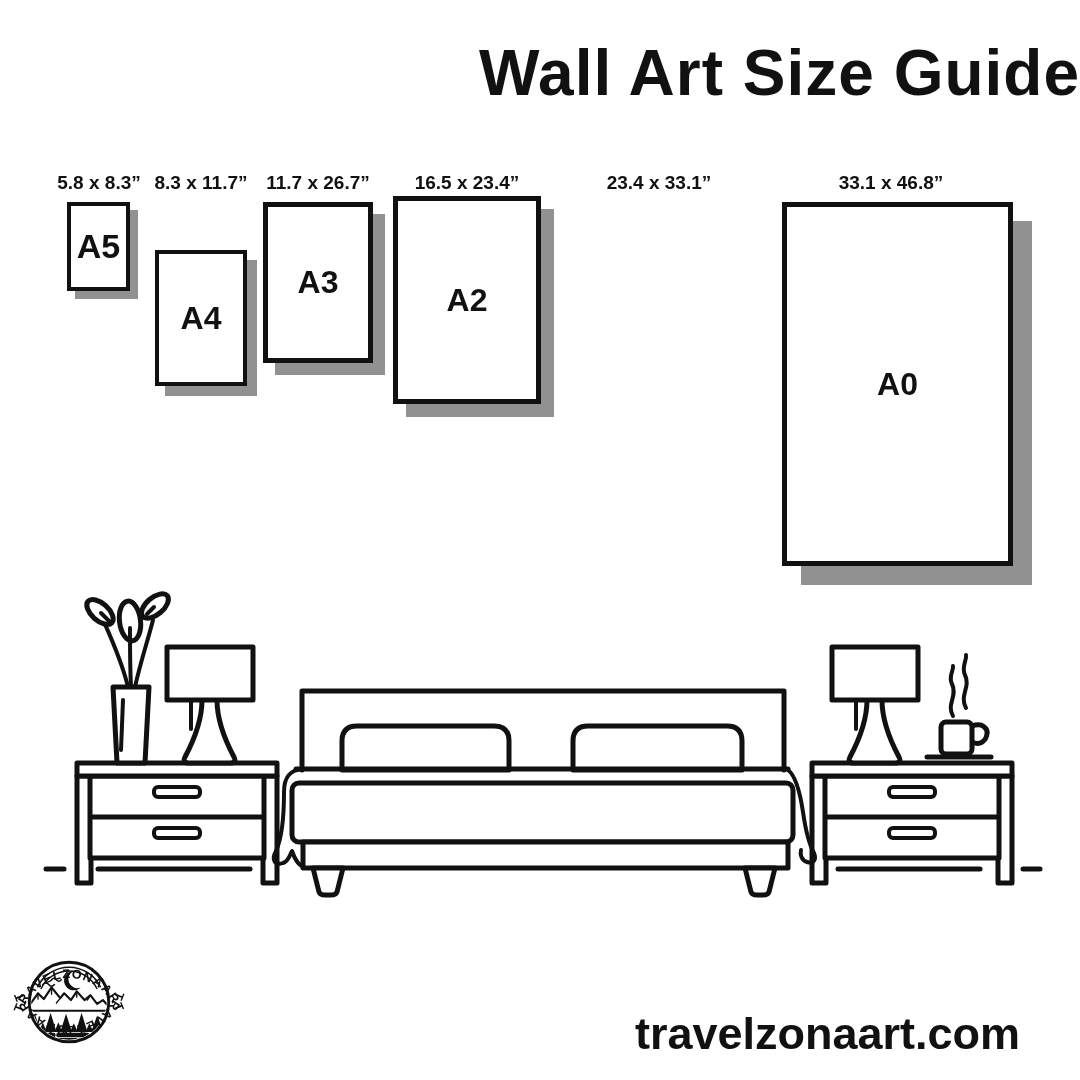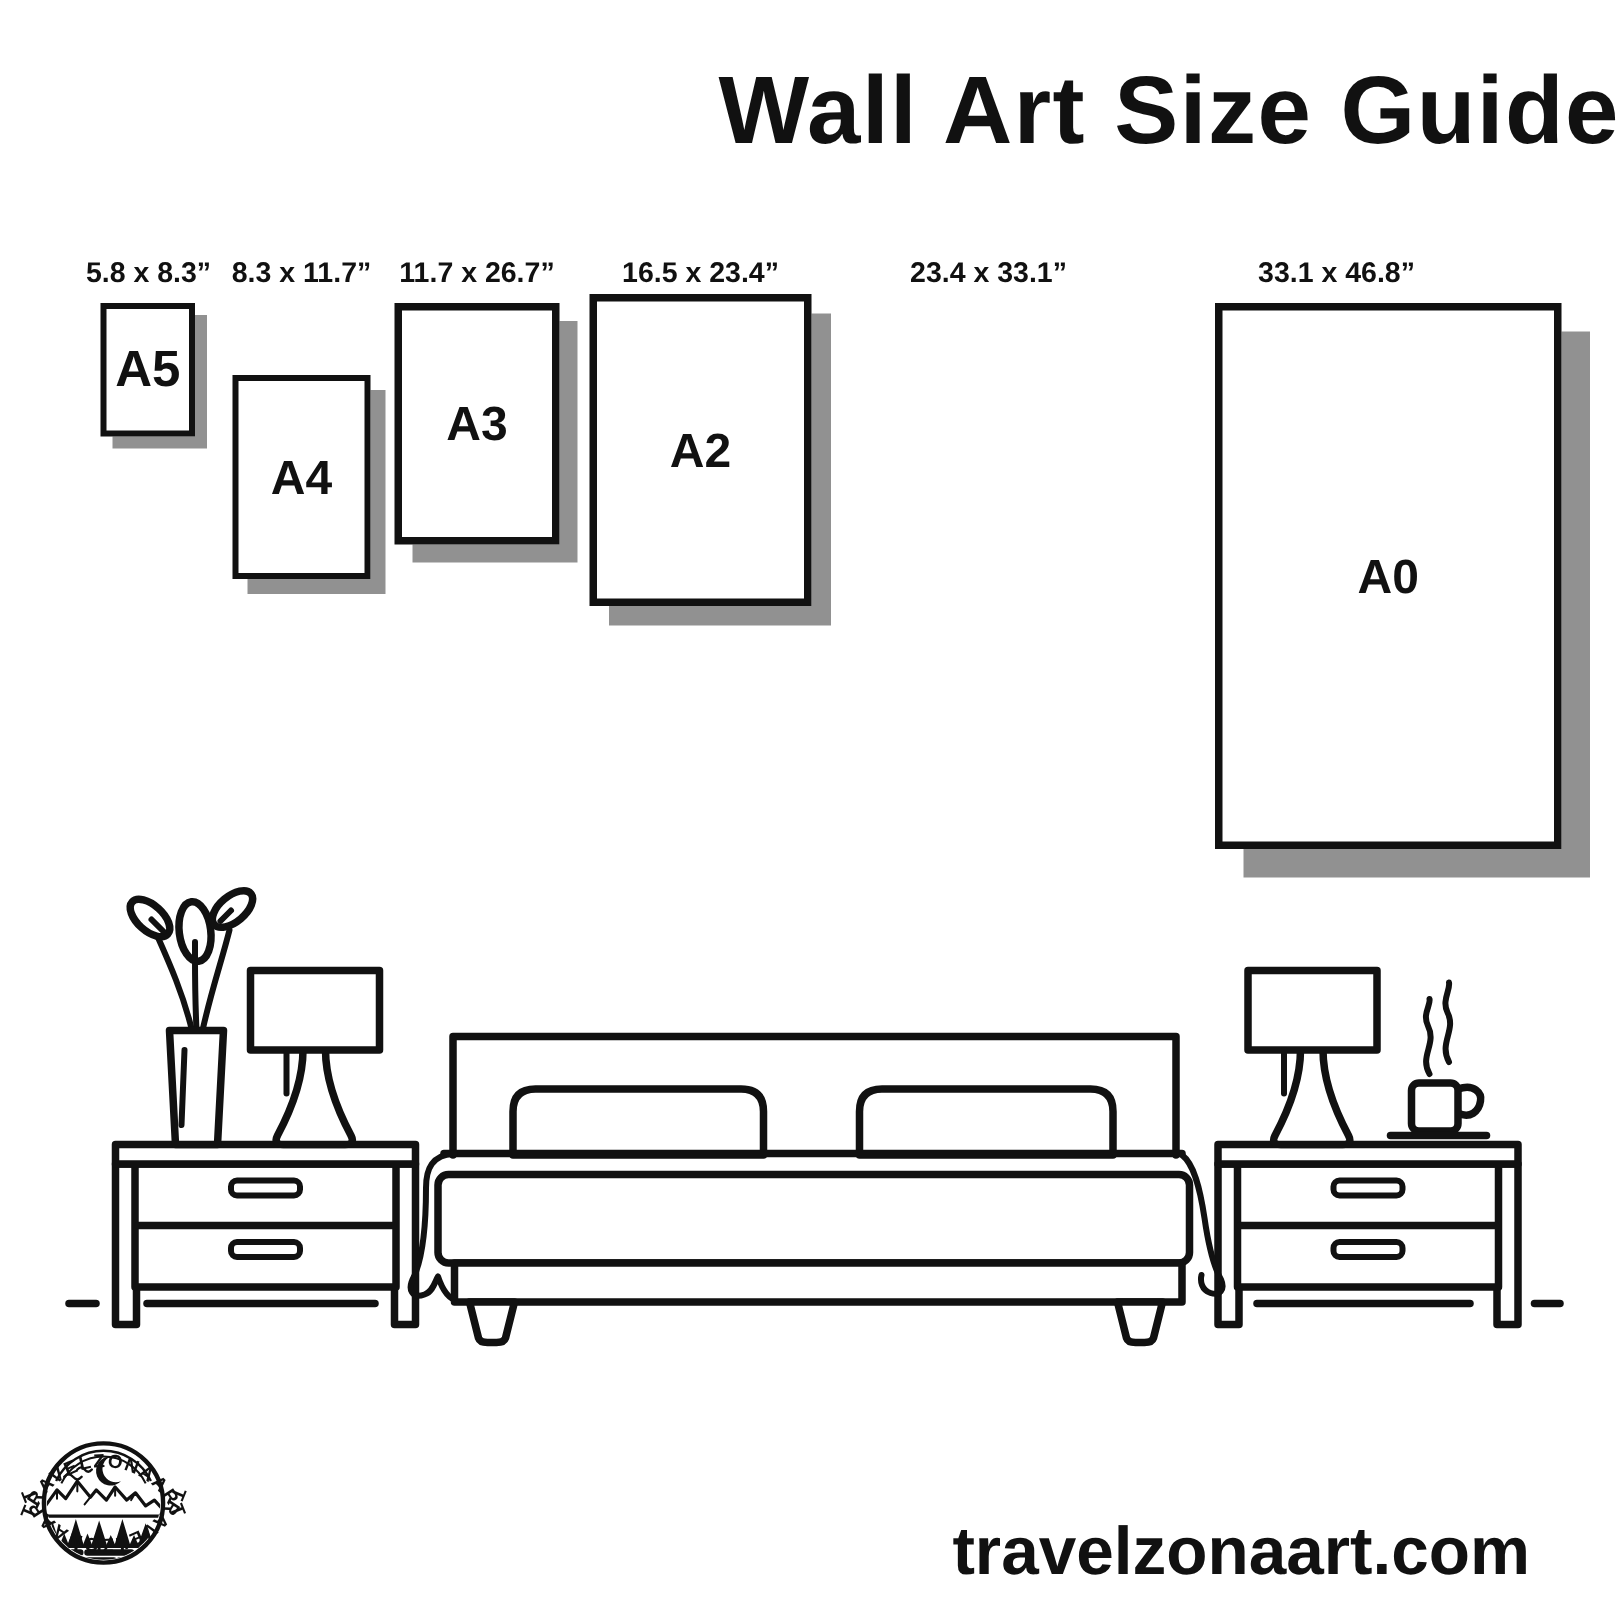--- a/index.html
+++ b/index.html
@@ -54,21 +54,21 @@
   </div>
   <div class="paper small" style="left:155px; top:202px; width:92px;  height:136px; box-shadow:10px 10px 0 var(--shadow);margin-top:48px;">
     <span>A4</span>
   </div>
   <div class="paper" style="left:263px; top:202px; width:110px; height:161px; box-shadow:12px 12px 0 var(--shadow);">
     <span>A3</span>
   </div>
   <div class="paper" style="left:393px; top:196px; width:148px; height:208px; box-shadow:13px 13px 0 var(--shadow);">
     <span>A2</span>
   </div>
-  <div class="paper" style="left:782px; top:202px; width:231px; height:364px; box-shadow:19px 19px 0 var(--shadow);margin-left:28px;">
+  <div class="paper" style="left:782px; top:202px; width:231px; height:364px; box-shadow:19px 19px 0 var(--shadow);">
     <span>A0</span>
   </div>
 
   <svg class="scene" viewBox="0 0 1080 1080">
 
     <g>
       <path class="ln" d="M46,869 H64"></path>
       <path class="ln" d="M1023,869 H1040"></path>
     </g>
 

